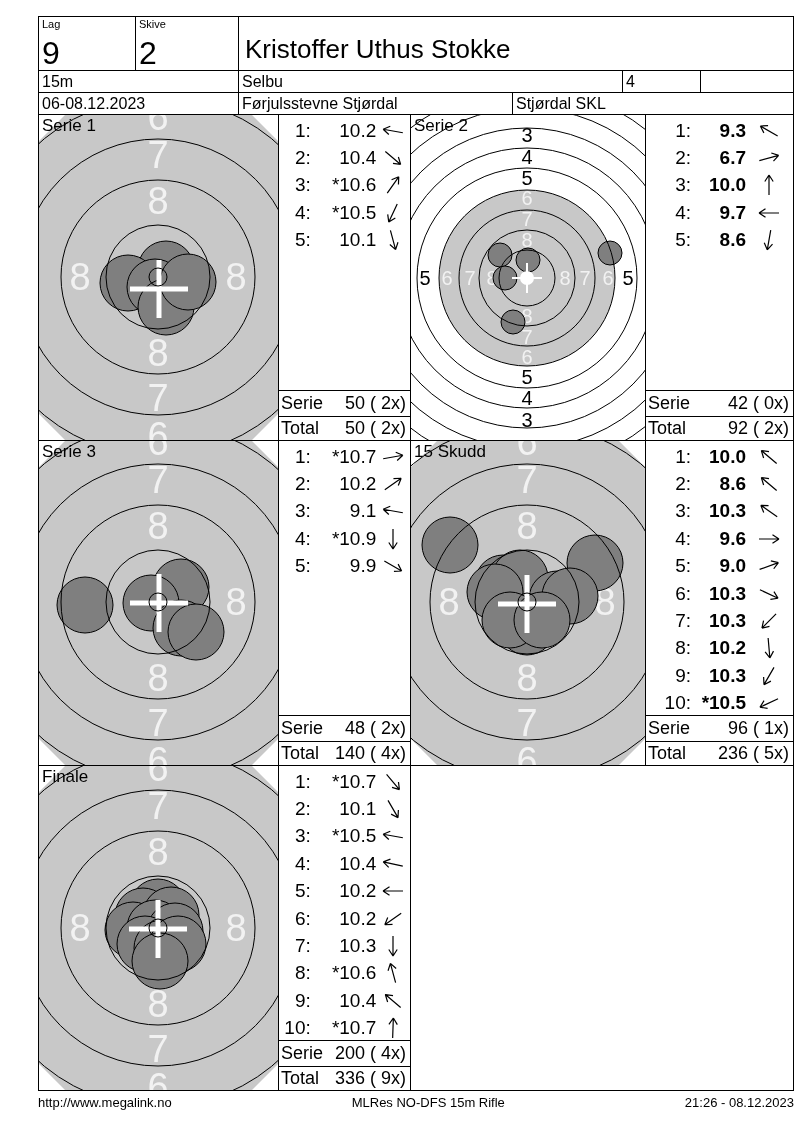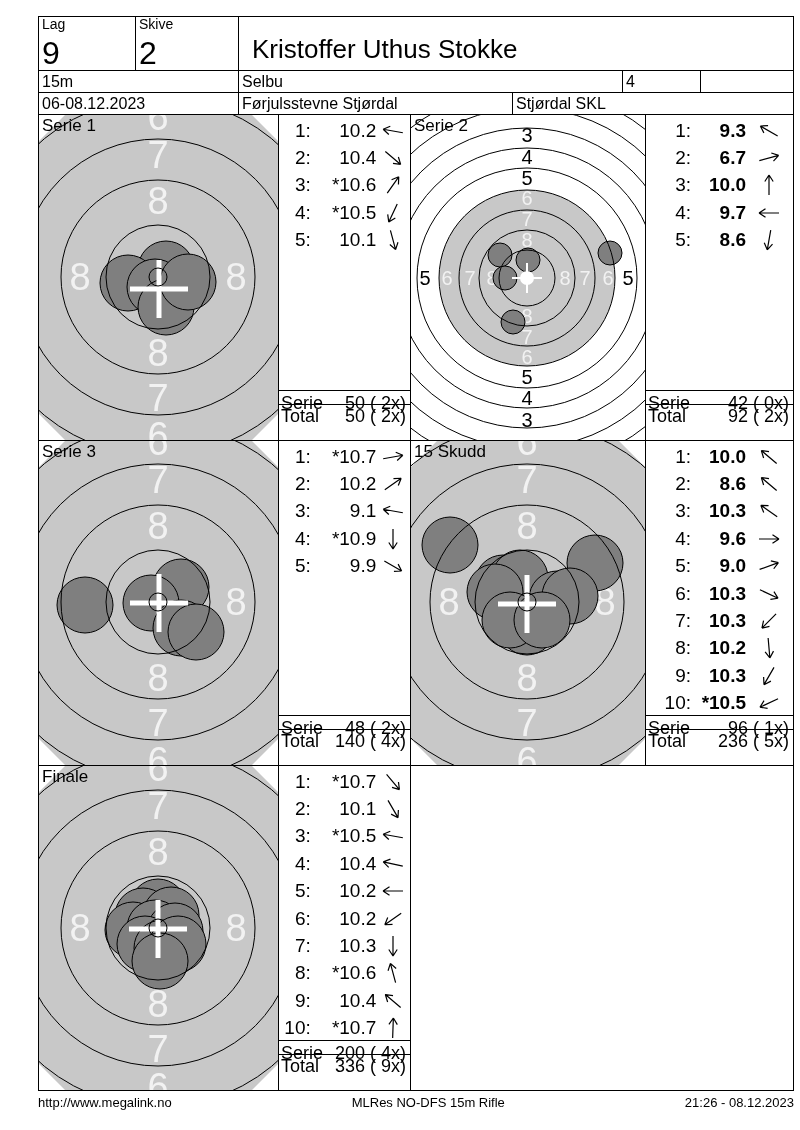--- a/index.html
+++ b/index.html
@@ -1,36 +1,36 @@
 <!DOCTYPE html>
 <html><head>
 <meta charset="utf-8">
 <style>
   html,body{margin:0;padding:0;background:#fff;}
   body{width:800px;height:1130px;position:relative;font-family:"Liberation Sans","DejaVu Sans",sans-serif;color:#000;overflow:hidden;}
   .line{position:absolute;background:#000;}
   .cell{position:absolute;overflow:hidden;}
-  .small-label{font-size:14px;line-height:12px;padding:1px 0 0 3px;}
+  .small-label{font-size:11px;line-height:12px;padding:1px 0 0 3px;}
   .big-digit{font-size:32px;line-height:34px;padding:6px 0 0 3px;}
   .name{font-size:26px;line-height:28px;padding:18px 0 0 6px;white-space:nowrap;}
   .rowtxt{font-size:16px;line-height:20px;padding:1px 0 0 3px;white-space:nowrap;}
   .panel-target{position:absolute;overflow:hidden;}
   .panel-title{position:absolute;left:3px;top:1px;font-size:17px;z-index:5;}
   .panel-list{position:absolute;overflow:hidden;}
   .shots{position:absolute;left:0;top:2px;right:0;}
   .shot-row{display:flex;align-items:center;height:27.4px;font-size:19px;}
   .shot-row .sn{width:32px;text-align:right;}
   .shot-row .sv{width:66px;text-align:right;white-space:pre;}
   .shot-row .sa{width:34px;display:flex;justify-content:center;}
   .panel-list.wide .shot-row .sn{width:45px;}
   .panel-list.wide .shot-row .sv{width:55px;font-weight:bold;}
   .panel-list.wide .shot-row .sa{width:46px;}
   .sumrow{position:absolute;left:0;right:0;border-top:1px solid #000;display:flex;justify-content:space-between;align-items:center;font-size:18px;padding:0 4px 0 2px;box-sizing:border-box;}
   .sumrow.serie{bottom:24px;height:26px;}
-  .sumrow.total{bottom:12px;height:24px;margin-top:9px;}
+  .sumrow.total{bottom:0;height:24px;margin-top:9px;}
   .footer{position:absolute;left:38px;top:1095px;width:756px;display:flex;justify-content:space-between;font-size:13px;}
   .arrow-svg{overflow:visible;}
 </style>
 </head>
 <body>
 
 <div class="line" style="left:38px;top:16px;width:756px;height:1px"></div>
 <div class="line" style="left:38px;top:70px;width:756px;height:1px"></div>
 <div class="line" style="left:38px;top:92px;width:756px;height:1px"></div>
 <div class="line" style="left:38px;top:114px;width:756px;height:1px"></div>
@@ -49,21 +49,21 @@
 <div class="line" style="left:645px;top:114px;width:1px;height:652px"></div>
 
 <div class="cell" style="left:39px;top:17px;width:96px;height:53px">
   <div class="small-label">Lag</div>
   <div class="big-digit">9</div>
 </div>
 <div class="cell" style="left:136px;top:17px;width:102px;height:53px">
   <div class="small-label">Skive</div>
   <div class="big-digit">2</div>
 </div>
-<div class="cell" style="left:246px;top:17px;width:554px;height:53px">
+<div class="cell" style="left:239px;top:17px;width:554px;height:53px">
   <div class="name">Kristoffer Uthus Stokke</div>
 </div>
 <div class="cell rowtxt" style="left:39px;top:71px;width:198px;height:21px">15m</div>
 <div class="cell rowtxt" style="left:239px;top:71px;width:382px;height:21px">Selbu</div>
 <div class="cell rowtxt" style="left:623px;top:71px;width:76px;height:21px">4</div>
 <div class="cell rowtxt" style="left:701px;top:71px;width:91px;height:21px"></div>
 <div class="cell rowtxt" style="left:39px;top:93px;width:198px;height:21px">06-08.12.2023</div>
 <div class="cell rowtxt" style="left:239px;top:93px;width:272px;height:21px">Førjulsstevne Stjørdal</div>
 <div class="cell rowtxt" style="left:513px;top:93px;width:279px;height:21px">Stjørdal SKL</div>
 

